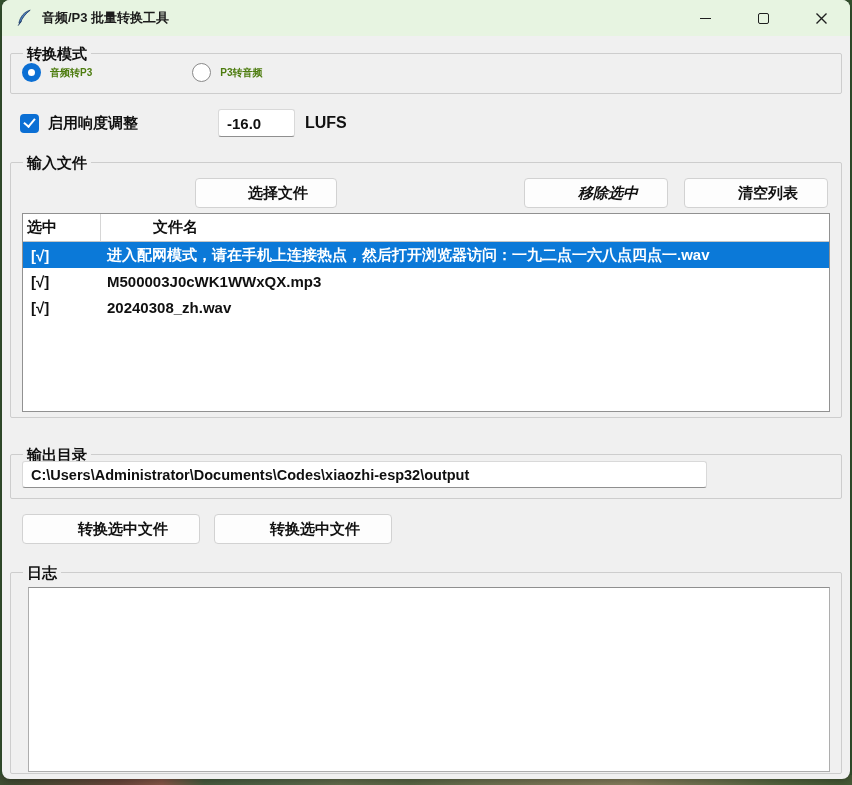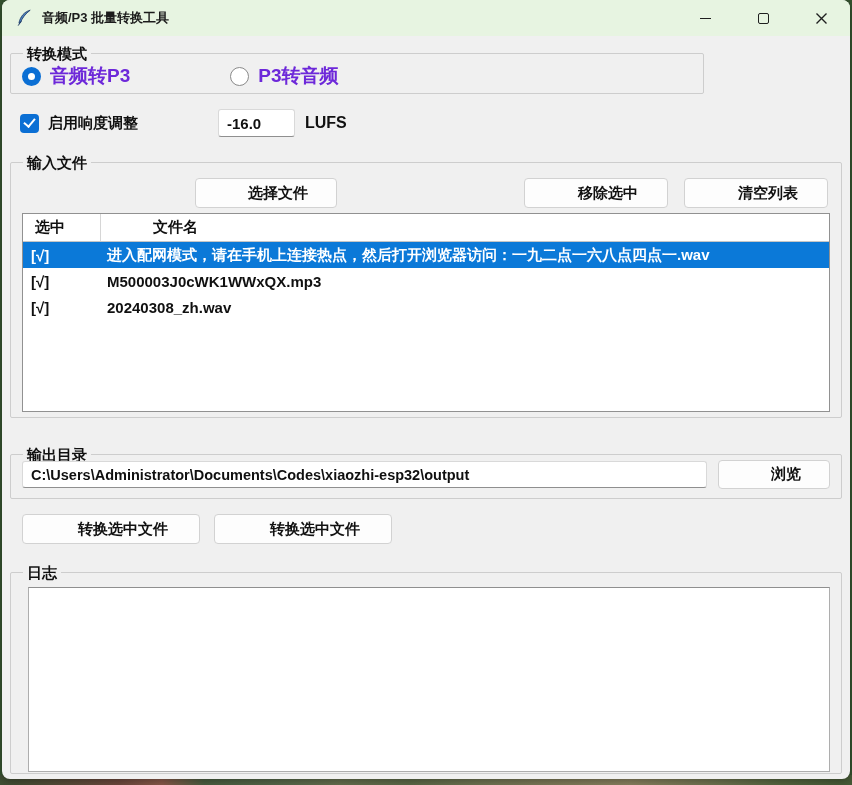--- a/index.html
+++ b/index.html
@@ -54,21 +54,21 @@
     white-space: nowrap;
   }
   
   .radio-row { position: absolute; display: flex; align-items: center; }
   .radio-opt { display: flex; align-items: center; cursor: default; }
   .radio-circle {
     width: 19px; height: 19px; border-radius: 50%; background: #ffffff;
     border: 1px solid #8a8a8a; flex: 0 0 auto;
   }
   .radio-circle.on { border: 6px solid #0b6fd4; }
-  .radio-label { margin-left: 9px; font-size: 19px; font-weight: 700; color: #6d28d9; white-space: nowrap; }
+  .radio-label { margin-left: 9px; font-size: 10px; font-weight: 700; color: #4d7c0f; white-space: nowrap; }
   
   .check-row { position: absolute; display: flex; align-items: center; }
   .checkbox {
     width: 19px; height: 19px; border-radius: 4px; background: #0b6fd4;
     position: relative; flex: 0 0 auto; cursor: default;
   }
   .checkbox::after {
     content: ""; position: absolute; left: 6px; top: 2.5px;
     width: 5px; height: 9px;
     border: solid #ffffff; border-width: 0 2px 2px 0;
@@ -90,21 +90,21 @@
     white-space: nowrap;
     padding-left: 24px;
   }
   
   .tree {
     position: absolute; background: #ffffff; border: 1px solid #919191;
     overflow: hidden;
   }
   .tree-header { display: flex; height: 28px; border-bottom: 1px solid #c6c6c6; background: #ffffff; }
   .th { font-size: 15px; font-weight: 700; color: #101010; display: flex; align-items: center; }
-  .th.col-checked { width: 78px; padding-left: 12px; border-right: 1px solid #d6d6d6; }
+  .th.col-checked { width: 78px; padding-left: 4px; border-right: 1px solid #d6d6d6; }
   .th.col-filename { flex: 1; padding-left: 6px; margin-left: 46px; }
   .tree-row { display: flex; height: 26px; align-items: center; background: #ffffff; color: #101010; }
   .tree-row.selected { background: #0b79d8; color: #ffffff; }
   .td { font-size: 15px; font-weight: 700; white-space: nowrap; overflow: hidden; }
   .td.col-checked { width: 78px; padding-left: 8px; flex: 0 0 auto; }
   .td.col-filename { flex: 1; padding-left: 6px; }
   
   .log-area {
     position: absolute; background: #ffffff; border: 1px solid #adadad;
     border-top-color: #8f8f8f; resize: none; outline: none;
@@ -132,21 +132,21 @@
         <div class="glyph-max"></div>
       </div>
       <div class="win-btn">
         <svg width="13" height="13" viewBox="0 0 13 13">
           <path d="M1.5 1.5 L11.5 11.5 M11.5 1.5 L1.5 11.5" stroke="#1f1f1f" stroke-width="1.4"></path>
         </svg>
       </div>
     </div>
   </div>
 
-  <div class="groupbox" style="left:8px; top:53px; width:694px; height:41px;">
+  <div class="groupbox" style="left:8px; top:53px; width:832px; height:41px;">
     <div class="gb-label">转换模式</div>
     <div class="radio-row" style="left:11px; top:9px;">
       <div class="radio-opt">
         <div class="radio-circle on"></div>
         <div class="radio-label">音频转P3</div>
       </div>
       <div class="radio-opt" style="margin-left:100px;">
         <div class="radio-circle"></div>
         <div class="radio-label">P3转音频</div>
       </div>
@@ -157,21 +157,21 @@
     <div class="checkbox"></div>
     <div class="check-label">启用响度调整</div>
   </div>
   <input class="entry" style="position: absolute; left: 216px; top: 109px; width: 77px; height: 28px;" value="-16.0">
   <div class="unit-label" style="position:absolute; left:303px; top:114px;">LUFS</div>
 
   <div class="groupbox" style="left:8px; top:162px; width:832px; height:256px;">
     <div class="gb-label">输入文件</div>
   </div>
   <div class="btn" style="left:193px; top:178px; width:142px; height:30px;">选择文件</div>
-  <div class="btn" style="left:522px; top:178px; width:144px; height:30px;">移除选中</div>
+  <div class="btn" style="left:522px; top:178px; width:144px; height:30px;font-style:italic;">移除选中</div>
   <div class="btn" style="left:682px; top:178px; width:144px; height:30px;">清空列表</div>
 
   <div class="tree" style="left:20px; top:213px; width:808px; height:199px;">
     <div class="tree-header">
       <div class="th col-checked">选中</div>
       <div class="th col-filename">文件名</div>
     </div>
     <div class="tree-row selected">
       <div class="td col-checked">[√]</div>
       <div class="td col-filename">进入配网模式，请在手机上连接热点，然后打开浏览器访问：一九二点一六八点四点一.wav</div>
@@ -183,21 +183,20 @@
     <div class="tree-row">
       <div class="td col-checked">[√]</div>
       <div class="td col-filename">20240308_zh.wav</div>
     </div>
   </div>
 
   <div class="groupbox" style="left:8px; top:454px; width:832px; height:45px;">
     <div class="gb-label">输出目录</div>
   </div>
   <input class="entry" style="position: absolute; left: 20px; top: 461px; width: 685px; height: 27px; font-size: 14.5px;" value="C:\Users\Administrator\Documents\Codes\xiaozhi-esp32\output">
-  <div class="btn" style="left:716px; top:460px; width:112px; height:29px;">浏览</div>
 
   <div class="btn" style="left:20px; top:514px; width:178px; height:30px;">转换选中文件</div>
   <div class="btn" style="left:212px; top:514px; width:178px; height:30px;">转换选中文件</div>
 
   <div class="groupbox" style="left:8px; top:572px; width:832px; height:202px;">
     <div class="gb-label">日志</div>
   </div>
   <textarea class="log-area" style="left: 26px; top: 587px; width: 802px; height: 185px;"></textarea>
 
 </div>

